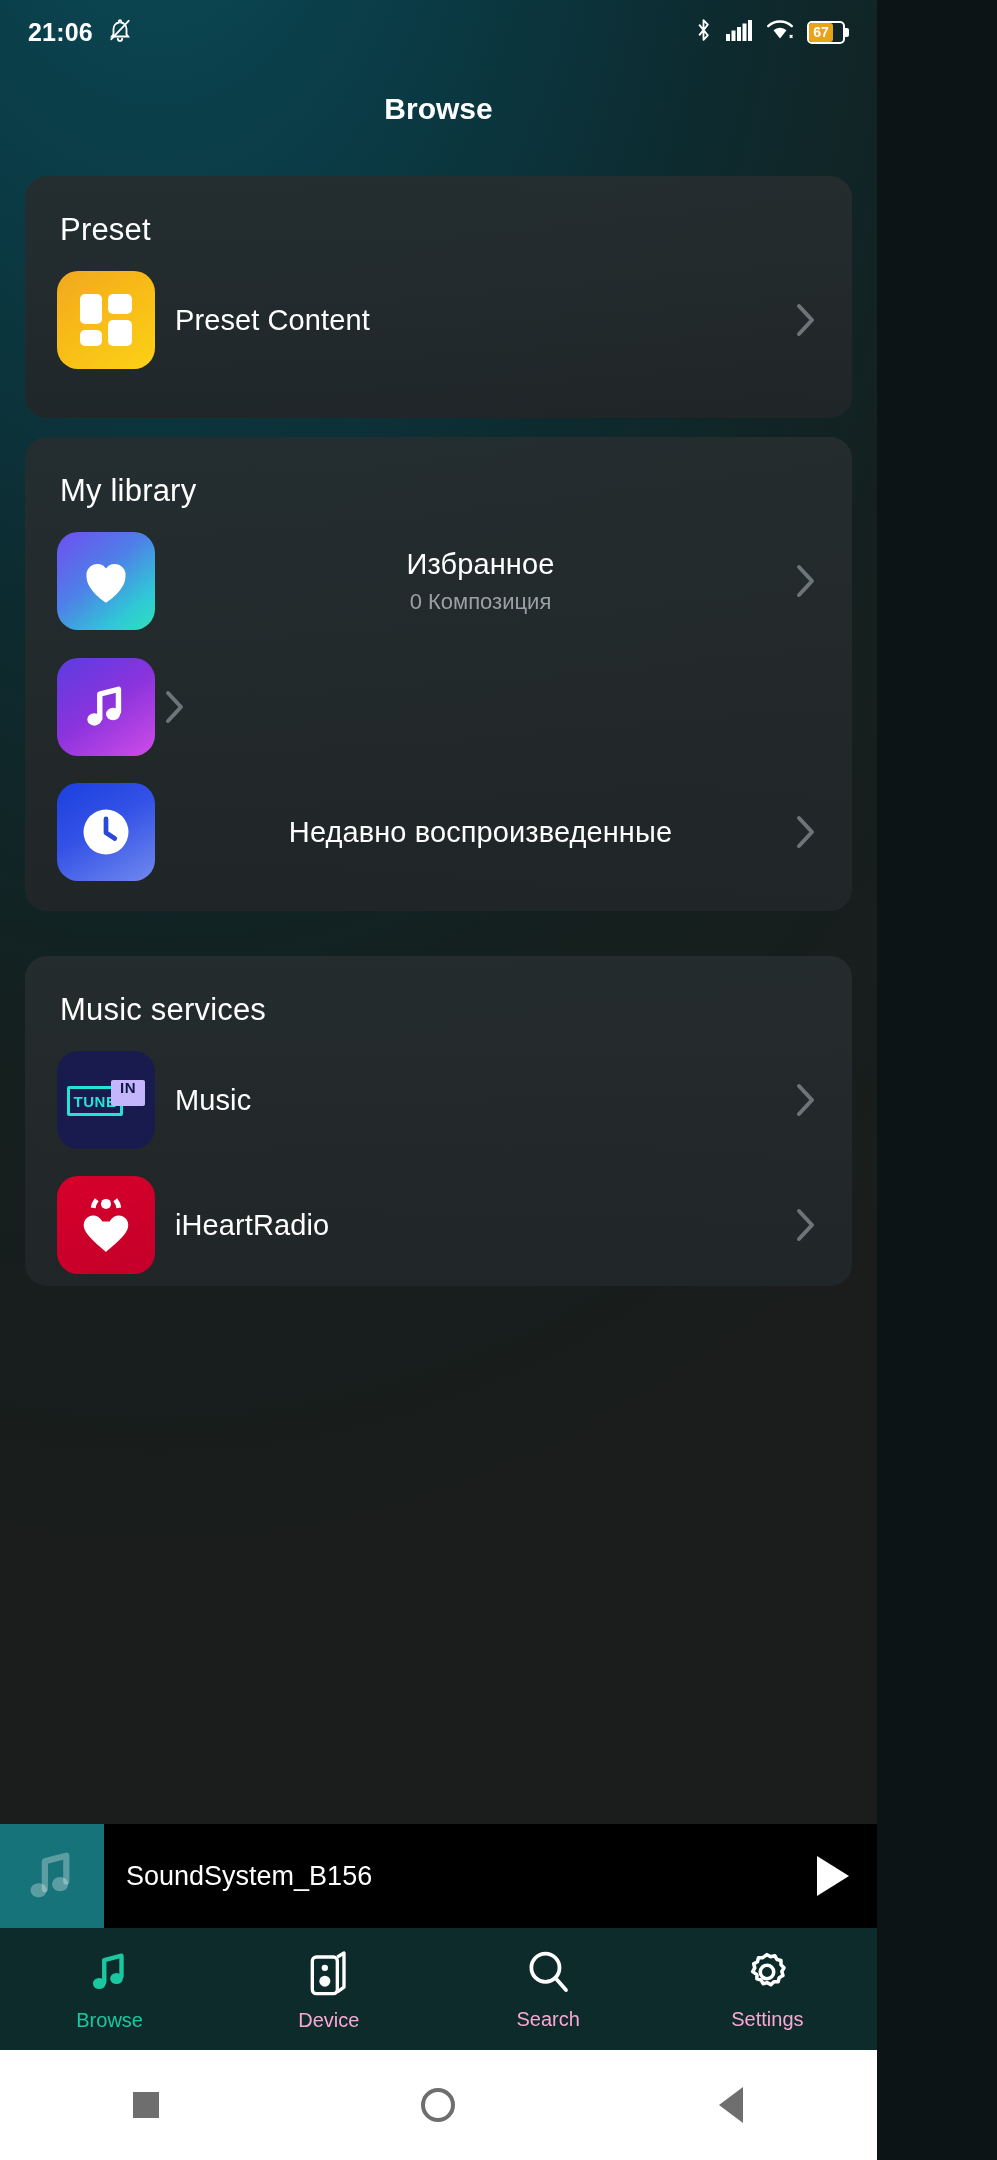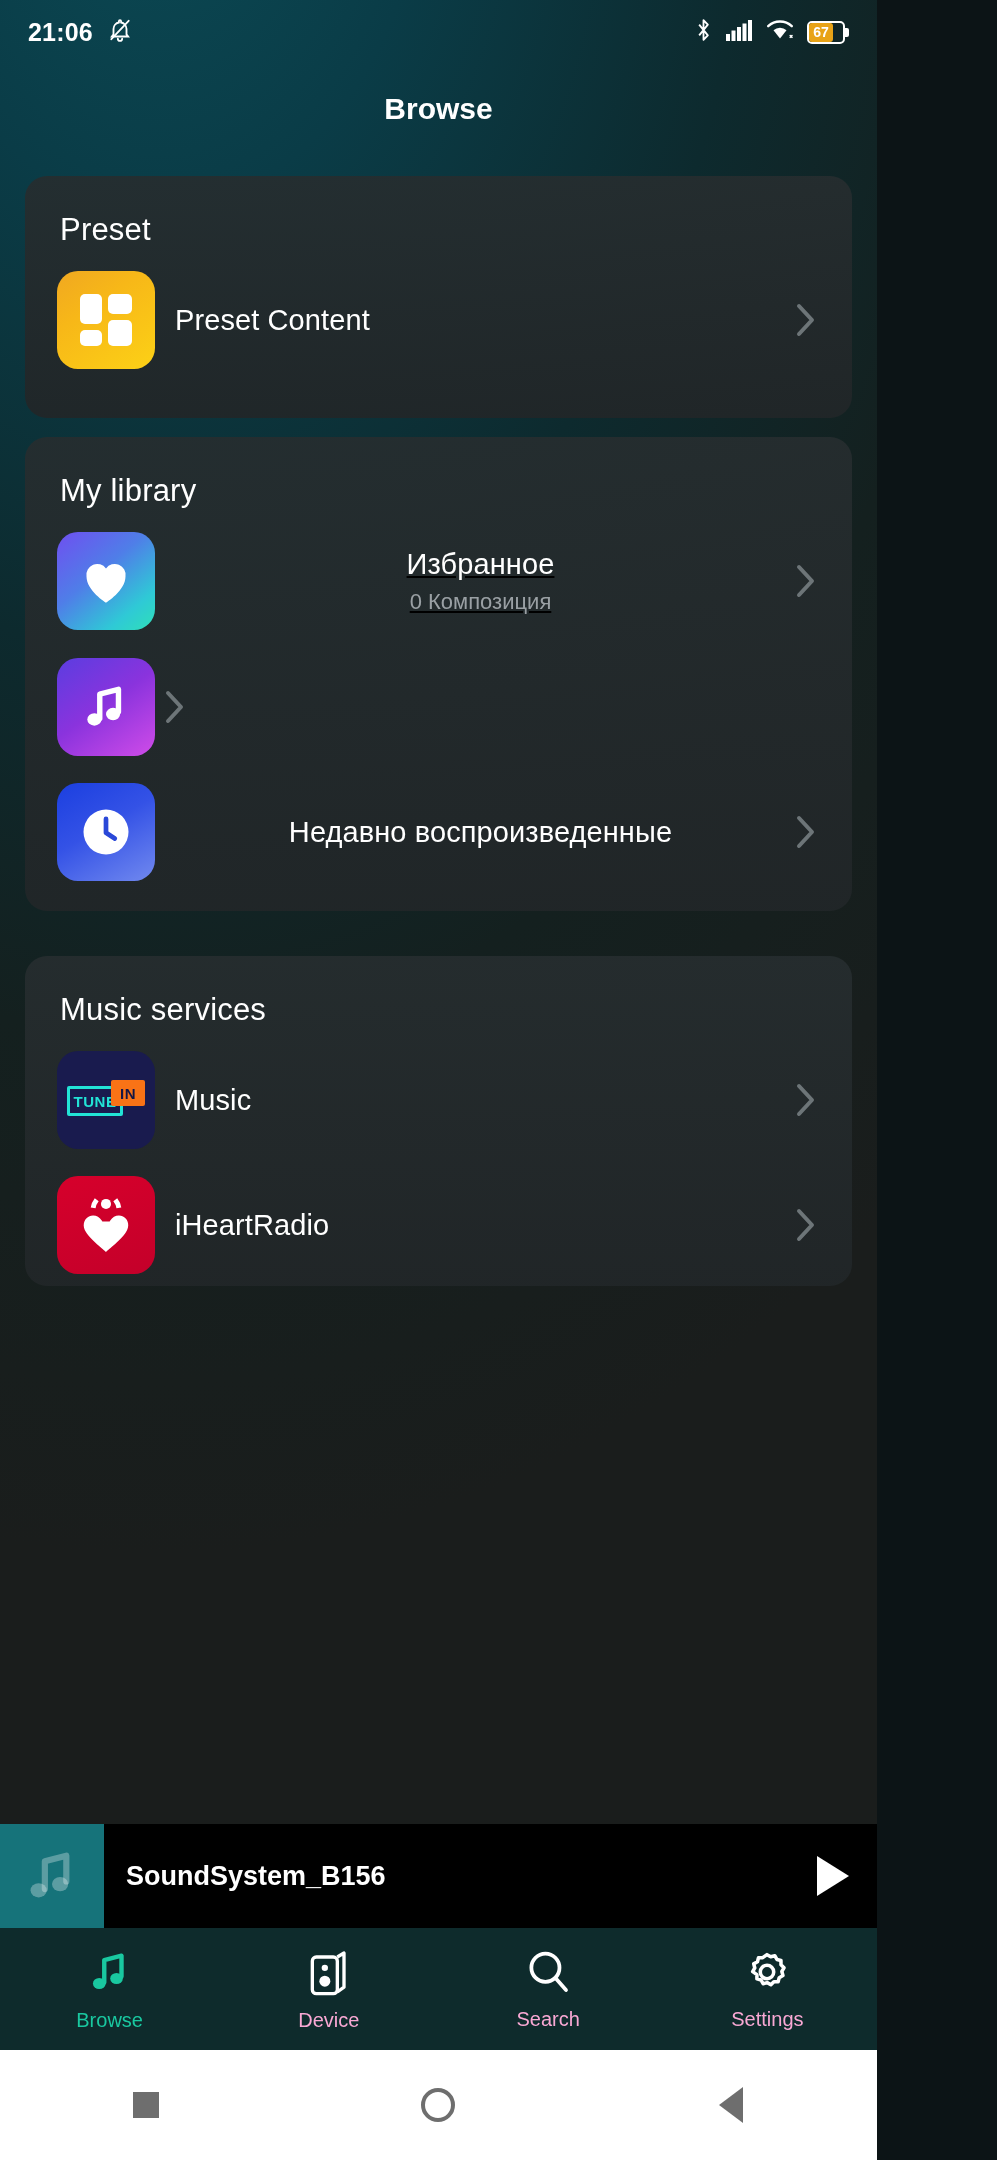--- a/index.html
+++ b/index.html
@@ -117,38 +117,38 @@
   .tunein-glyph { position:relative; width:78px; height:40px; }
   .ti-box {
     position:absolute; left:0; top:6px; width:56px; height:30px;
     border:3px solid #22e3d6; border-radius:2px;
     display:flex; align-items:center; justify-content:center;
   }
   .ti-tune { color:#22e3d6; font-size:15px; font-weight:700; letter-spacing:.6px;
              font-family:"Liberation Sans", sans-serif; line-height:1; }
   .ti-in {
     position:absolute; right:0; top:0; width:34px; height:26px;
-    background:#f97316; border-radius:2px;
-    display:flex; align-items:center; justify-content:center;
+    background:#c4b5fd; border-radius:2px;
+    display:flex; justify-content:center;
   }
   .ti-in span { color:#141645; font-size:15px; font-weight:700; letter-spacing:.6px; line-height:1; }
 
   
   .player {
     position:absolute; left:0; right:0; bottom:232px; height:104px;
     background:#000000; display:flex; align-items:center;
   }
   .player-art {
     width:104px; height:104px; flex:0 0 auto;
     background:#16737a;
     display:flex; align-items:center; justify-content:center;
   }
   .player-title {
     flex:1 1 auto; margin-left:22px;
-    color:#ffffff; font-size:27px; font-weight:700;
+    color:#ffffff; font-size:27px; font-weight:400;
     white-space:nowrap; overflow:hidden; text-overflow:ellipsis;
   }
   .player-play {
     flex:0 0 auto; width:90px; height:104px;
     display:flex; align-items:center; justify-content:center;
   }
 
   
   .bottomnav {
     position:absolute; left:0; right:0; bottom:110px; height:122px;
@@ -249,21 +249,21 @@
           <svg width="22" height="36" viewBox="0 0 22 36" fill="none" stroke="#6d7578" stroke-width="4" stroke-linecap="round" stroke-linejoin="round">
               <polyline points="4,4 17,18 4,32"></polyline>
             </svg>
         </div>
       </div>
     </div>
 
     <div class="card c2">
       <div class="sec-title">My library</div>
 
-      <div class="row" style="top:94px;text-decoration:underline;">
+      <div class="row" style="top:94px;">
         <div class="row-icon g-fav">
           <svg width="52" height="48" viewBox="0 0 24 22" fill="#ffffff">
             <path d="M12 21s-9-5.6-9-12.1A5 5 0 0 1 12 5.2 5 5 0 0 1 21 8.9C21 15.4 12 21 12 21z"></path>
           </svg>
         </div>
         <div class="row-texts">
           <div class="row-title">Избранное</div>
           <div class="row-sub">0   Композиция</div>
         </div>
         <div class="chev">

